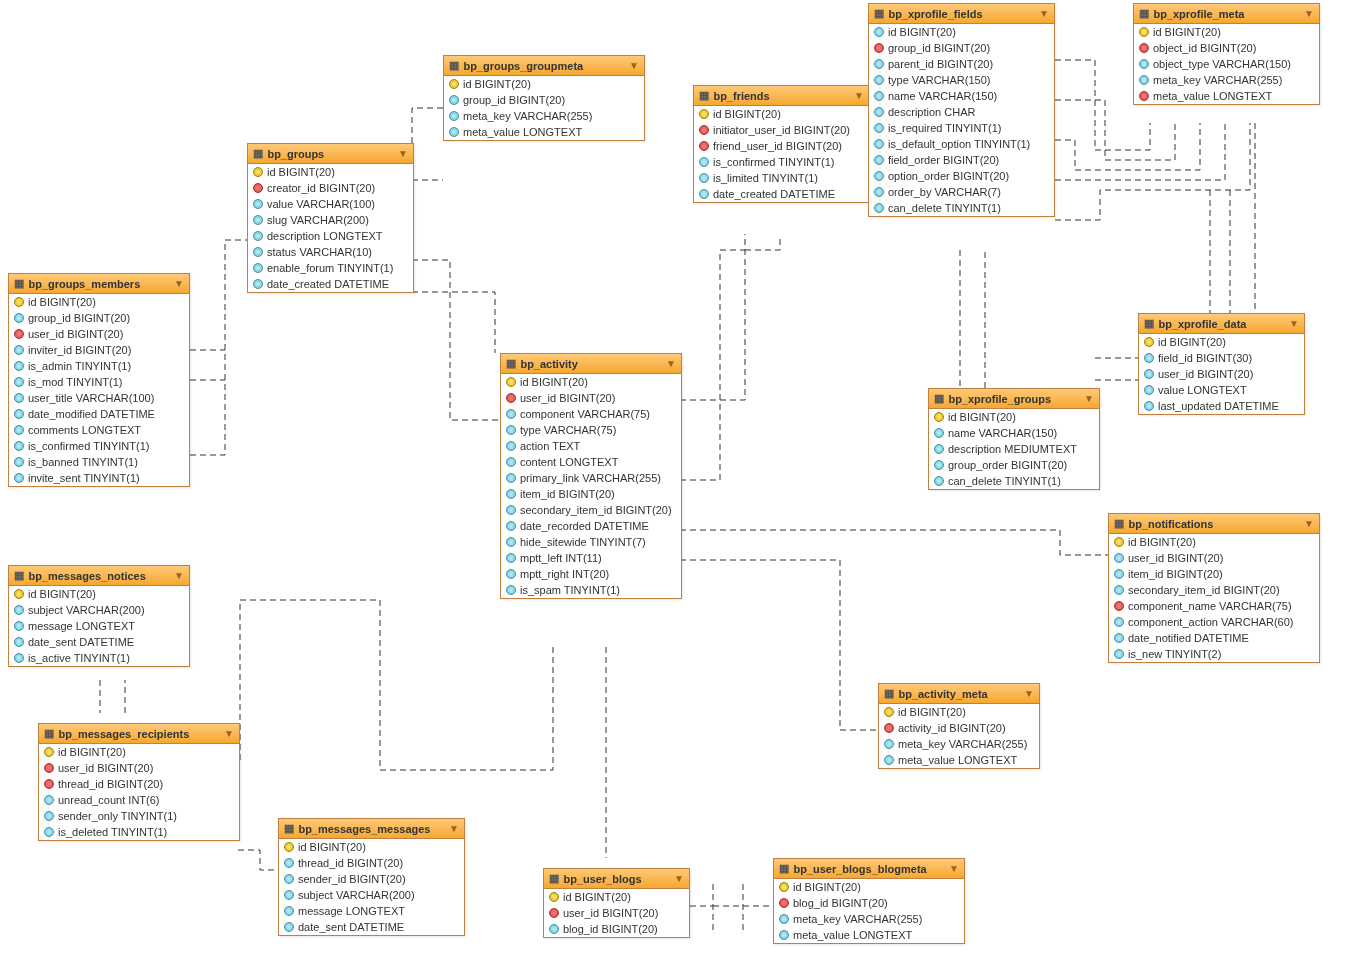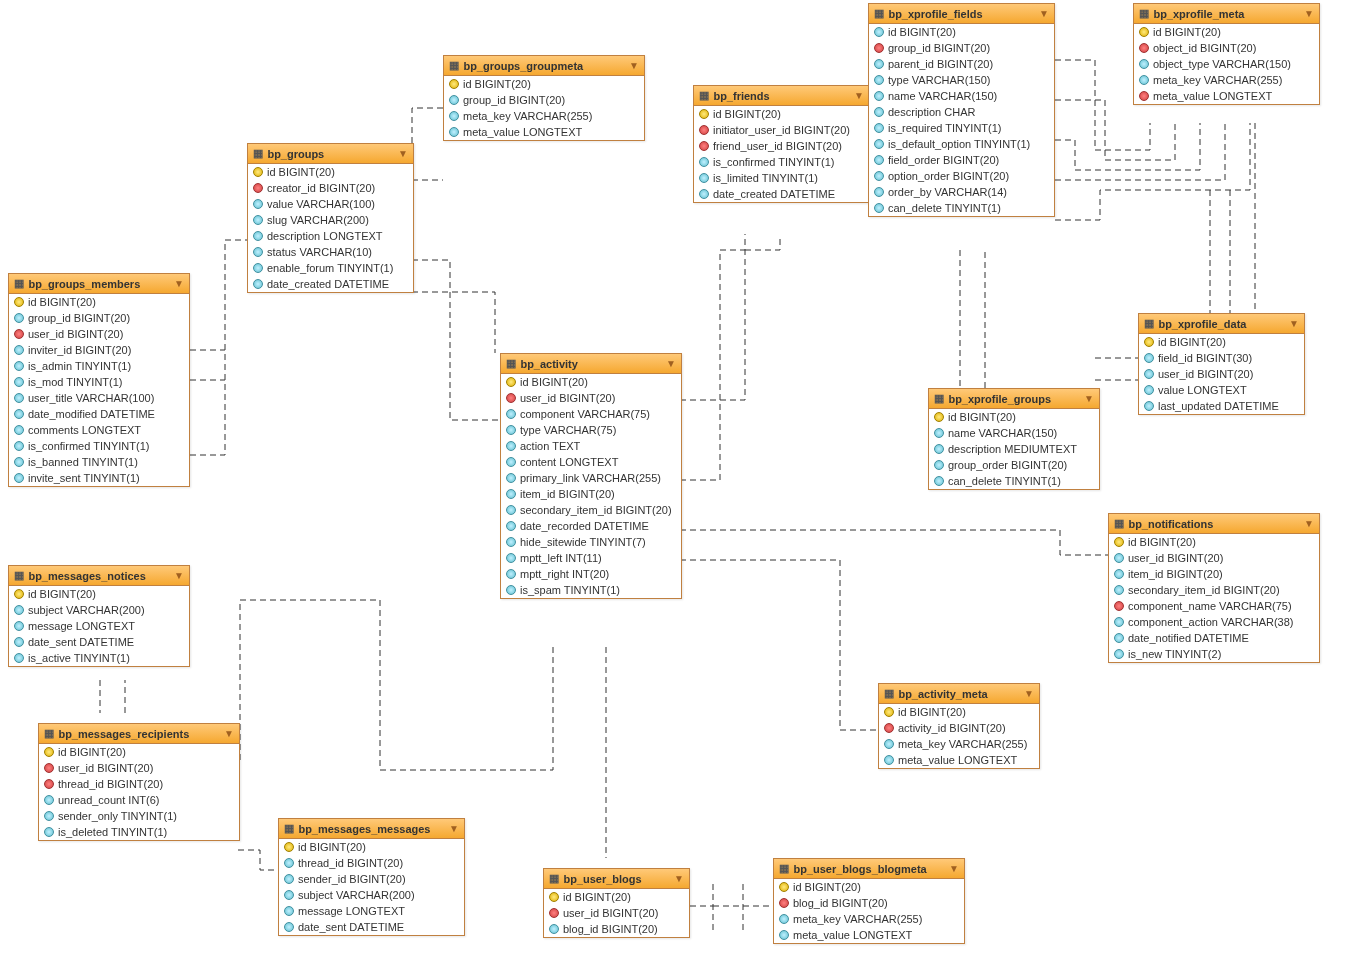--- a/index.html
+++ b/index.html
@@ -232,21 +232,21 @@
       <div class="col">
         <span class="bullet reg"></span>
         <span>field_order BIGINT(20)</span>
       </div>
       <div class="col">
         <span class="bullet reg"></span>
         <span>option_order BIGINT(20)</span>
       </div>
       <div class="col">
         <span class="bullet reg"></span>
-        <span>order_by VARCHAR(14)</span>
+        <span>order_by VARCHAR(7)</span>
       </div>
       <div class="col">
         <span class="bullet reg"></span>
         <span>can_delete TINYINT(1)</span>
       </div>
     </div>
     <div class="table" style="left: 1133px; top: 3px; width: 185px;">
       <div class="table-header">
         <span class="icon">▦</span>
         <span>bp_xprofile_meta</span>
@@ -466,21 +466,21 @@
       <div class="col">
         <span class="bullet reg"></span>
         <span>secondary_item_id BIGINT(20)</span>
       </div>
       <div class="col">
         <span class="bullet fk"></span>
         <span>component_name VARCHAR(75)</span>
       </div>
       <div class="col">
         <span class="bullet reg"></span>
-        <span>component_action VARCHAR(38)</span>
+        <span>component_action VARCHAR(60)</span>
       </div>
       <div class="col">
         <span class="bullet reg"></span>
         <span>date_notified DATETIME</span>
       </div>
       <div class="col">
         <span class="bullet reg"></span>
         <span>is_new TINYINT(2)</span>
       </div>
     </div>

